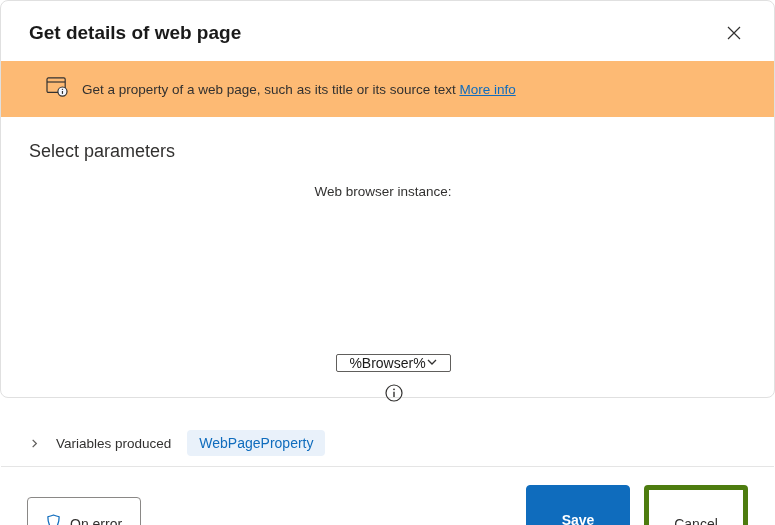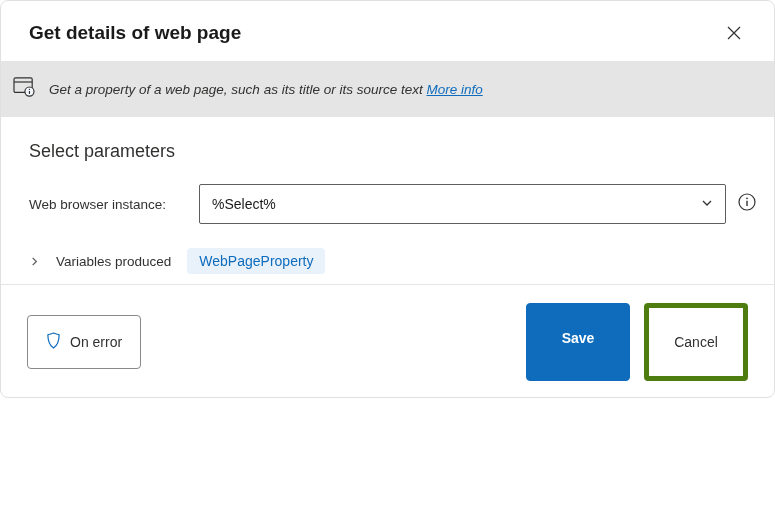--- a/index.html
+++ b/index.html
@@ -33,26 +33,25 @@
   .close-btn {
     width: 28px;
     height: 28px;
     display: flex;
     align-items: center;
     justify-content: center;
     cursor: pointer;
     color: #323130;
   }
   .info-banner {
-    background: #e5e5e5;
-    padding: 16px 12px;
+    background: #fdba74;
+    padding: 16px 45px;
     display: flex;
     align-items: center;
     gap: 14px;
-    font-style: italic;
   }
   .info-icon {
     flex: 0 0 22px;
     color: #323130;
   }
   .info-text {
     font-size: 13.5px;
     color: #323130;
   }
   .info-link {
@@ -68,20 +67,21 @@
     font-size: 18px;
     font-weight: 400;
     color: #323130;
     margin-bottom: 22px;
   }
   .param-row {
     display: flex;
     align-items: center;
     margin-bottom: 24px;
     gap: 12px;
+    flex-direction: column;
   }
   .param-label {
     width: 158px;
     flex: 0 0 158px;
     font-size: 13.5px;
     color: #323130;
   }
   .select-box {
     flex: 1;
     height: 40px;
@@ -204,21 +204,21 @@
       <span>Get a property of a web page, such as its title or its source text </span><span class="info-link">More info</span>
     </div>
   </div>
 
   <div class="body">
     <div class="section-title">Select parameters</div>
 
     <div class="param-row">
       <div class="param-label">Web browser instance:</div>
       <div class="select-box">
-        <span>%Select%</span>
+        <span>%Browser%</span>
         <span class="chevron">
           <svg width="12" height="12" viewBox="0 0 12 12">
               <path d="M2 4 L6 8 L10 4" fill="none" stroke="currentColor" stroke-width="1.3"></path>
             </svg>
         </span>
       </div>
       <span class="help-icon">
         <svg width="18" height="18" viewBox="0 0 18 18">
             <circle cx="9" cy="9" r="8" fill="none" stroke="currentColor" stroke-width="1.2"></circle>
             <circle cx="9" cy="5.3" r="0.9" fill="currentColor"></circle>

